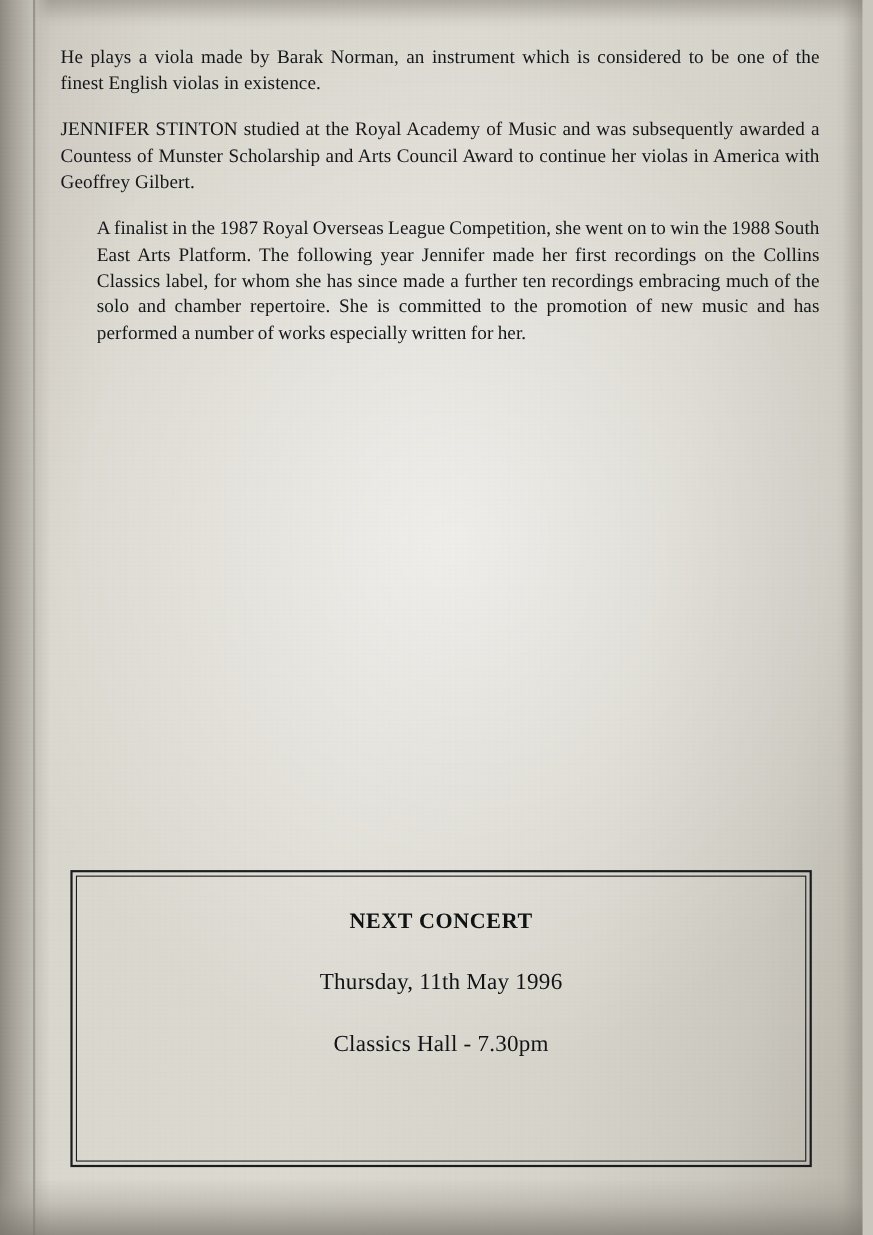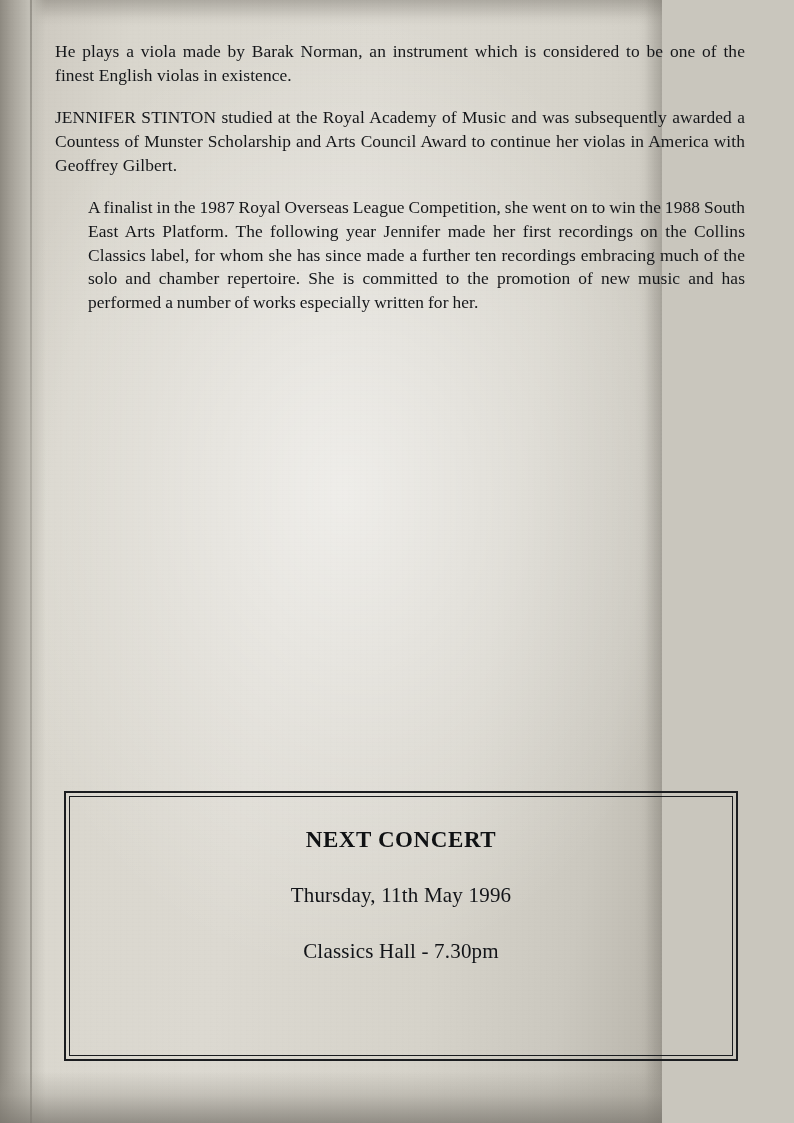--- a/index.html
+++ b/index.html
@@ -10,21 +10,21 @@
     width: 794px;
     height: 1123px;
     overflow: hidden;
     background: #c9c6bd;
     font-family: "Liberation Serif", serif;
   }
 
   
   .scan {
     position: relative;
-    width: 662px;
+    width: 784px;
     height: 1123px;
     background:
       radial-gradient(ellipse 70% 55% at 52% 44%, rgba(255,255,255,0.55) 0%, rgba(255,255,255,0.22) 45%, rgba(255,255,255,0.0) 78%),
       linear-gradient(100deg, #b9b5ab 0%, #cfcbc2 6%, #d9d6cd 16%, #dcd9d1 45%, #d6d3ca 70%, #cbc8bf 86%, #b7b3a9 100%);
   }
   
   .gutter {
     position: absolute;
     left: 0; top: 0;
     width: 46px; height: 100%;
@@ -99,21 +99,21 @@
     height: 100%;
     border: 1.5px solid #1a1c1f;
     box-sizing: border-box;
     display: flex;
     flex-direction: column;
     align-items: center;
     justify-content: flex-start;
     padding-top: 30px;
   }
   .concert-title {
-    font-size: 23px;
+    font-size: 20px;
     font-weight: bold;
     letter-spacing: 0.6px;
     color: #101214;
   }
   .concert-date {
     margin-top: 30px;
     font-size: 21px;
     color: #121418;
     letter-spacing: 0.2px;
   }

